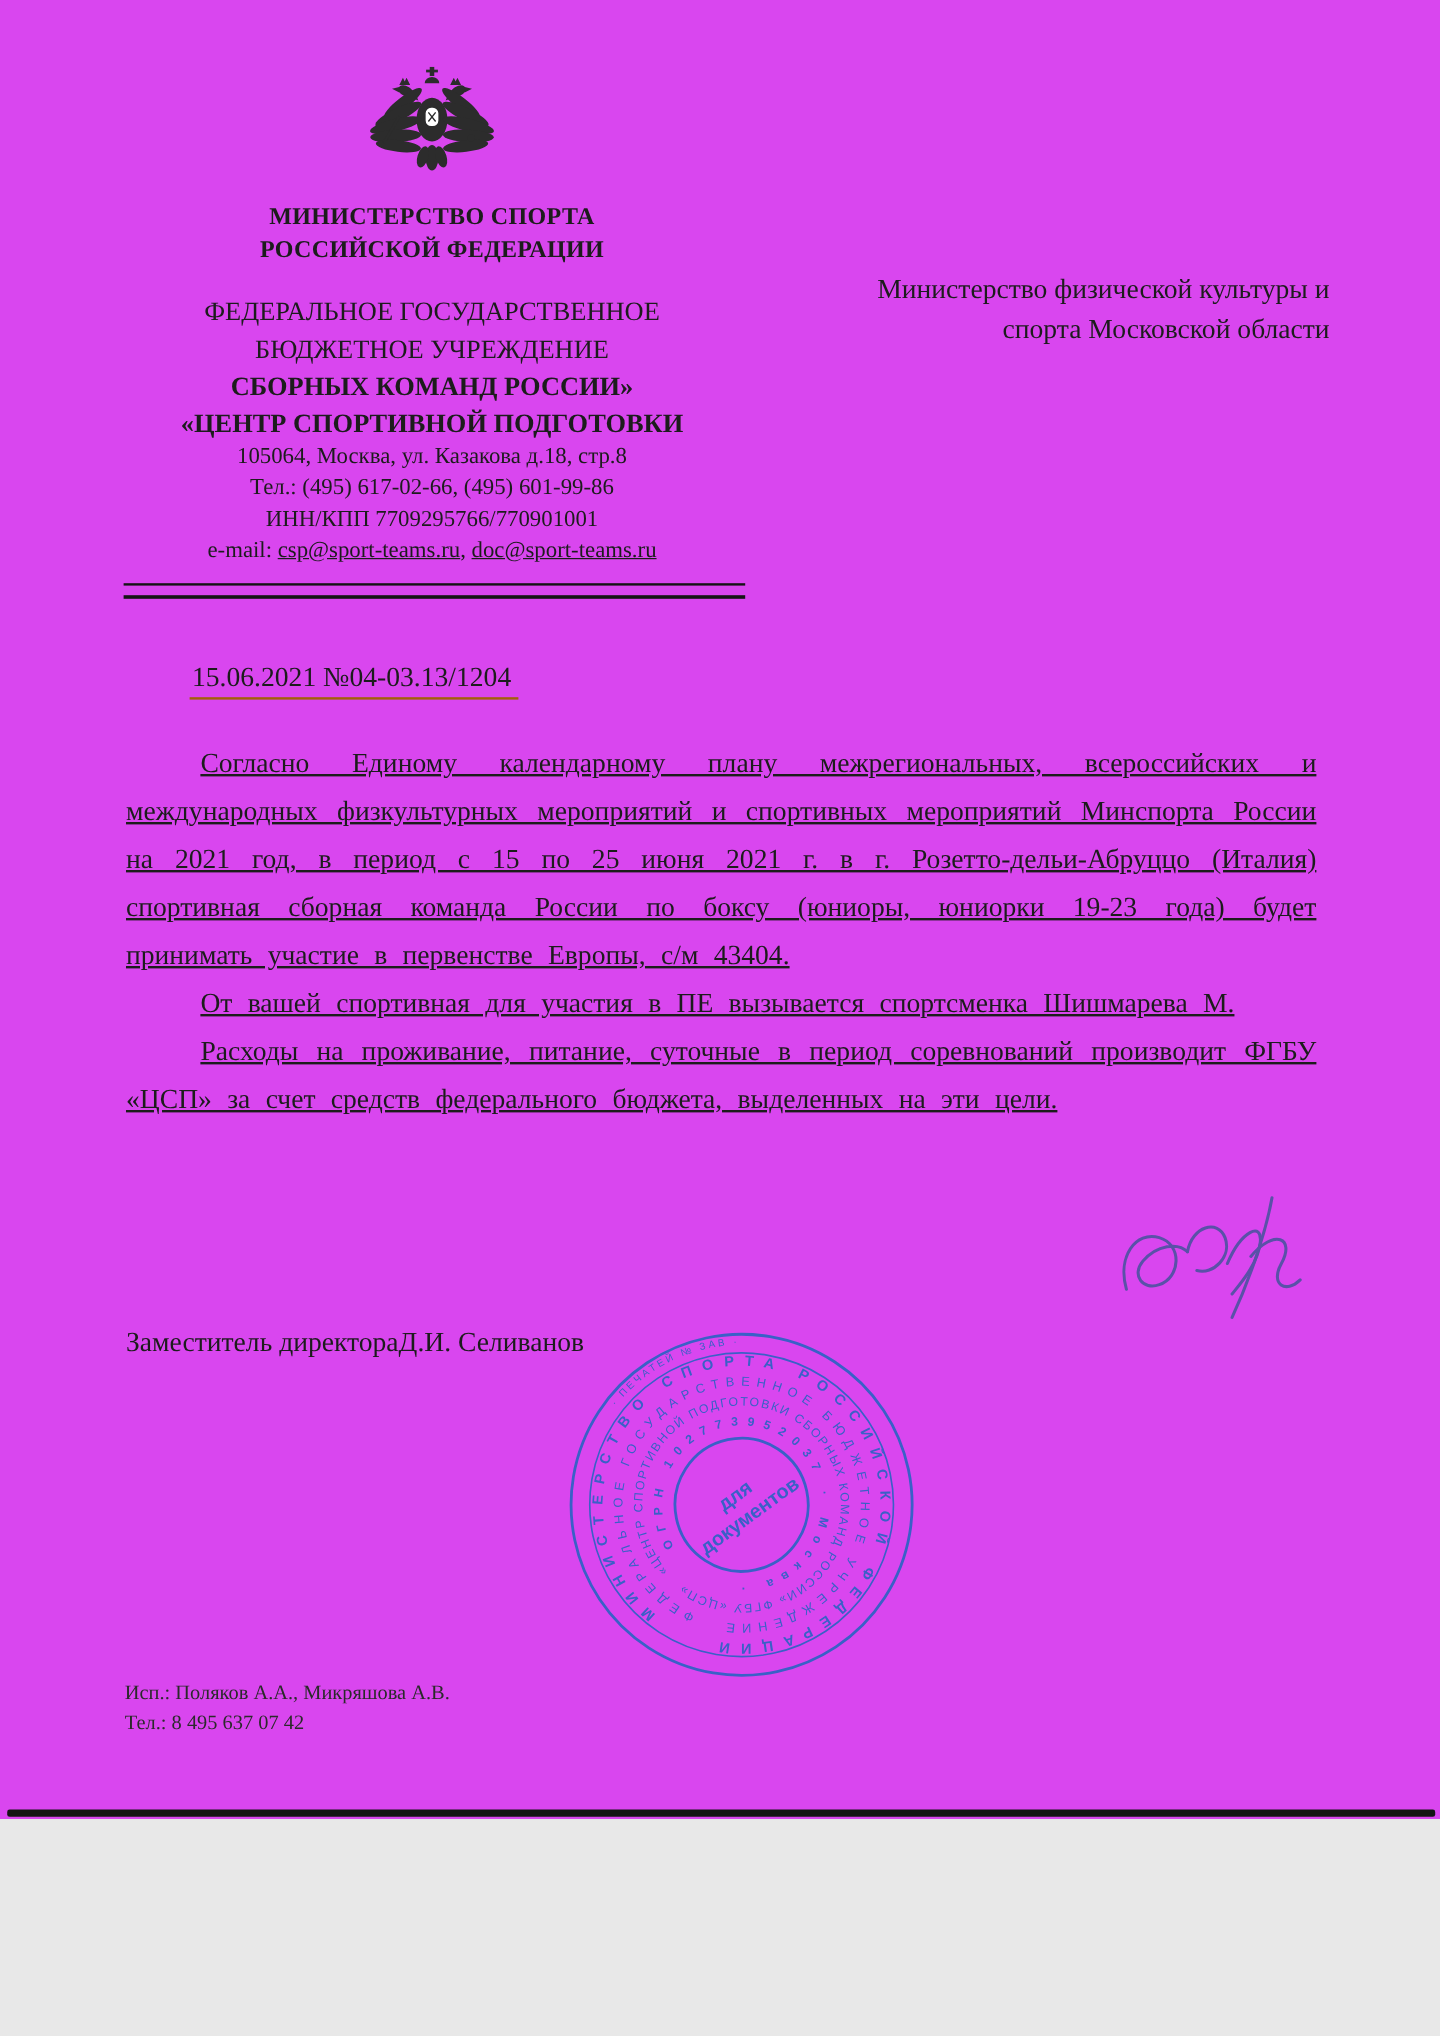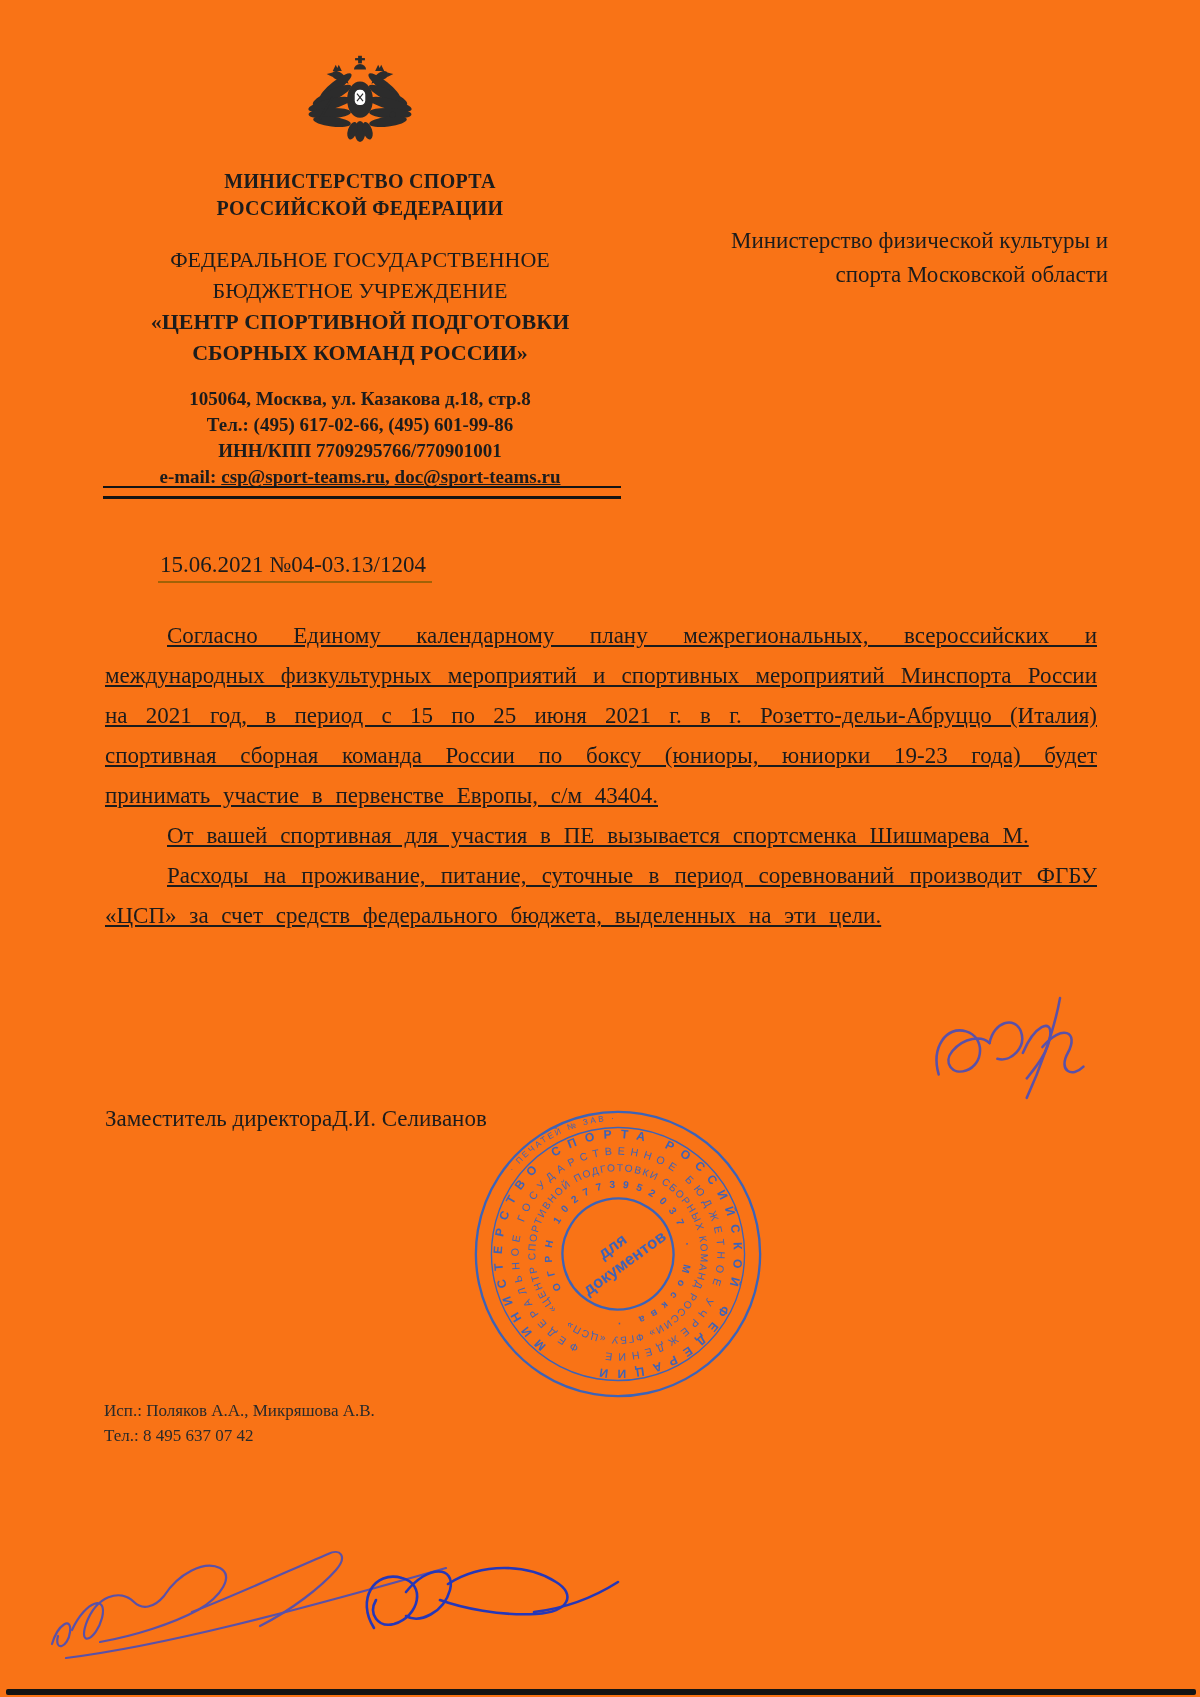--- a/index.html
+++ b/index.html
@@ -1,31 +1,31 @@
 <!DOCTYPE html>
 <html><head>
 <meta charset="utf-8">
 <style>
   html,body{margin:0;padding:0;background:#e8e8e8;}
   .page{
     position:relative;
-    width:1200px;height:1697px;
+    width:1200px;height:1516px;
     margin:0 auto;
-    background:#f97316;
+    background:#d946ef;
     font-family:"Liberation Serif", serif;
     color:#1c1c1c;
     overflow:hidden;
   }
   
   .lh-left{position:absolute;left:100px;top:48px;width:520px;text-align:center;}
   .coat{display:block;margin:0 auto 6px auto;}
   .ministry{font-weight:bold;font-size:20px;line-height:27px;letter-spacing:.3px;}
   .org{margin-top:22px;font-size:22px;line-height:31px;}
   .org .b{font-weight:bold;}
-  .contacts{margin-top:18px;font-size:19px;line-height:26px;font-weight:bold;}
+  .contacts{font-size:19px;line-height:26px;}
   .contacts .em{text-decoration:underline;}
   .rule{
     position:absolute;left:103px;top:486px;width:518px;height:8px;
     border-top:2px solid #141414;border-bottom:3px solid #141414;
   }
   
   .recipient{position:absolute;left:608px;top:224px;width:500px;text-align:right;
     font-size:23px;line-height:34px;}
   
   .refline{position:absolute;left:158px;top:552px;font-size:23px;}
@@ -90,22 +90,22 @@
     </svg>
 
     <div class="ministry">
       <div>МИНИСТЕРСТВО СПОРТА</div>
       <div>РОССИЙСКОЙ ФЕДЕРАЦИИ</div>
     </div>
 
     <div class="org">
       <div>ФЕДЕРАЛЬНОЕ ГОСУДАРСТВЕННОЕ</div>
       <div>БЮДЖЕТНОЕ УЧРЕЖДЕНИЕ</div>
+      <div class="b">СБОРНЫХ КОМАНД РОССИИ»</div>
       <div class="b">«ЦЕНТР СПОРТИВНОЙ ПОДГОТОВКИ</div>
-      <div class="b">СБОРНЫХ КОМАНД РОССИИ»</div>
     </div>
 
     <div class="contacts">
       <div>105064, Москва, ул. Казакова д.18, стр.8</div>
       <div>Тел.: (495) 617-02-66, (495) 601-99-86</div>
       <div>ИНН/КПП 7709295766/770901001</div>
       <div><span>e-mail: </span><span class="em">csp@sport-teams.ru</span><span>, </span><span class="em">doc@sport-teams.ru</span></div>
     </div>
   </div>
 

